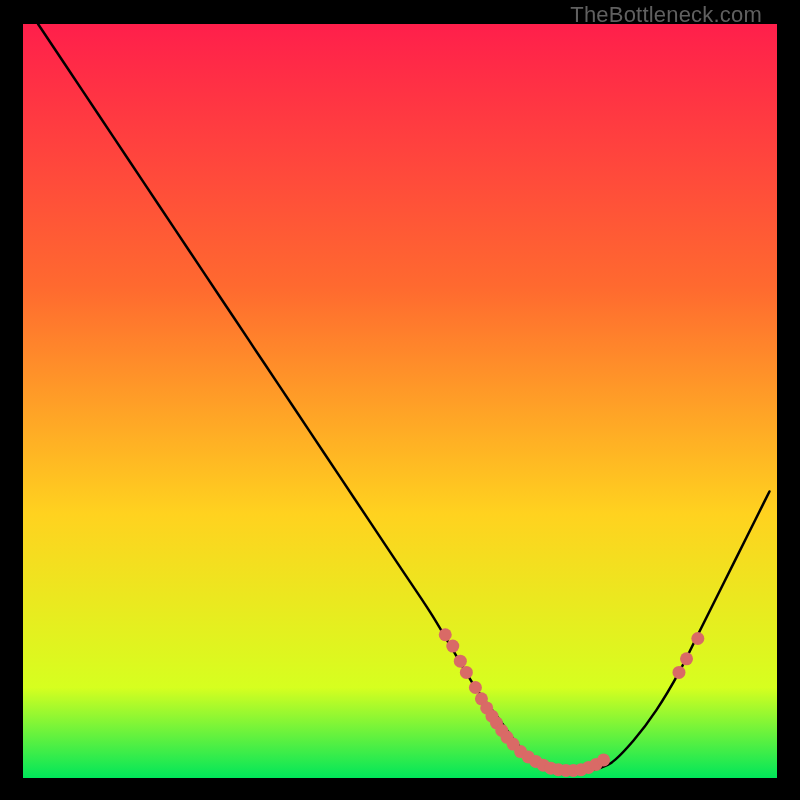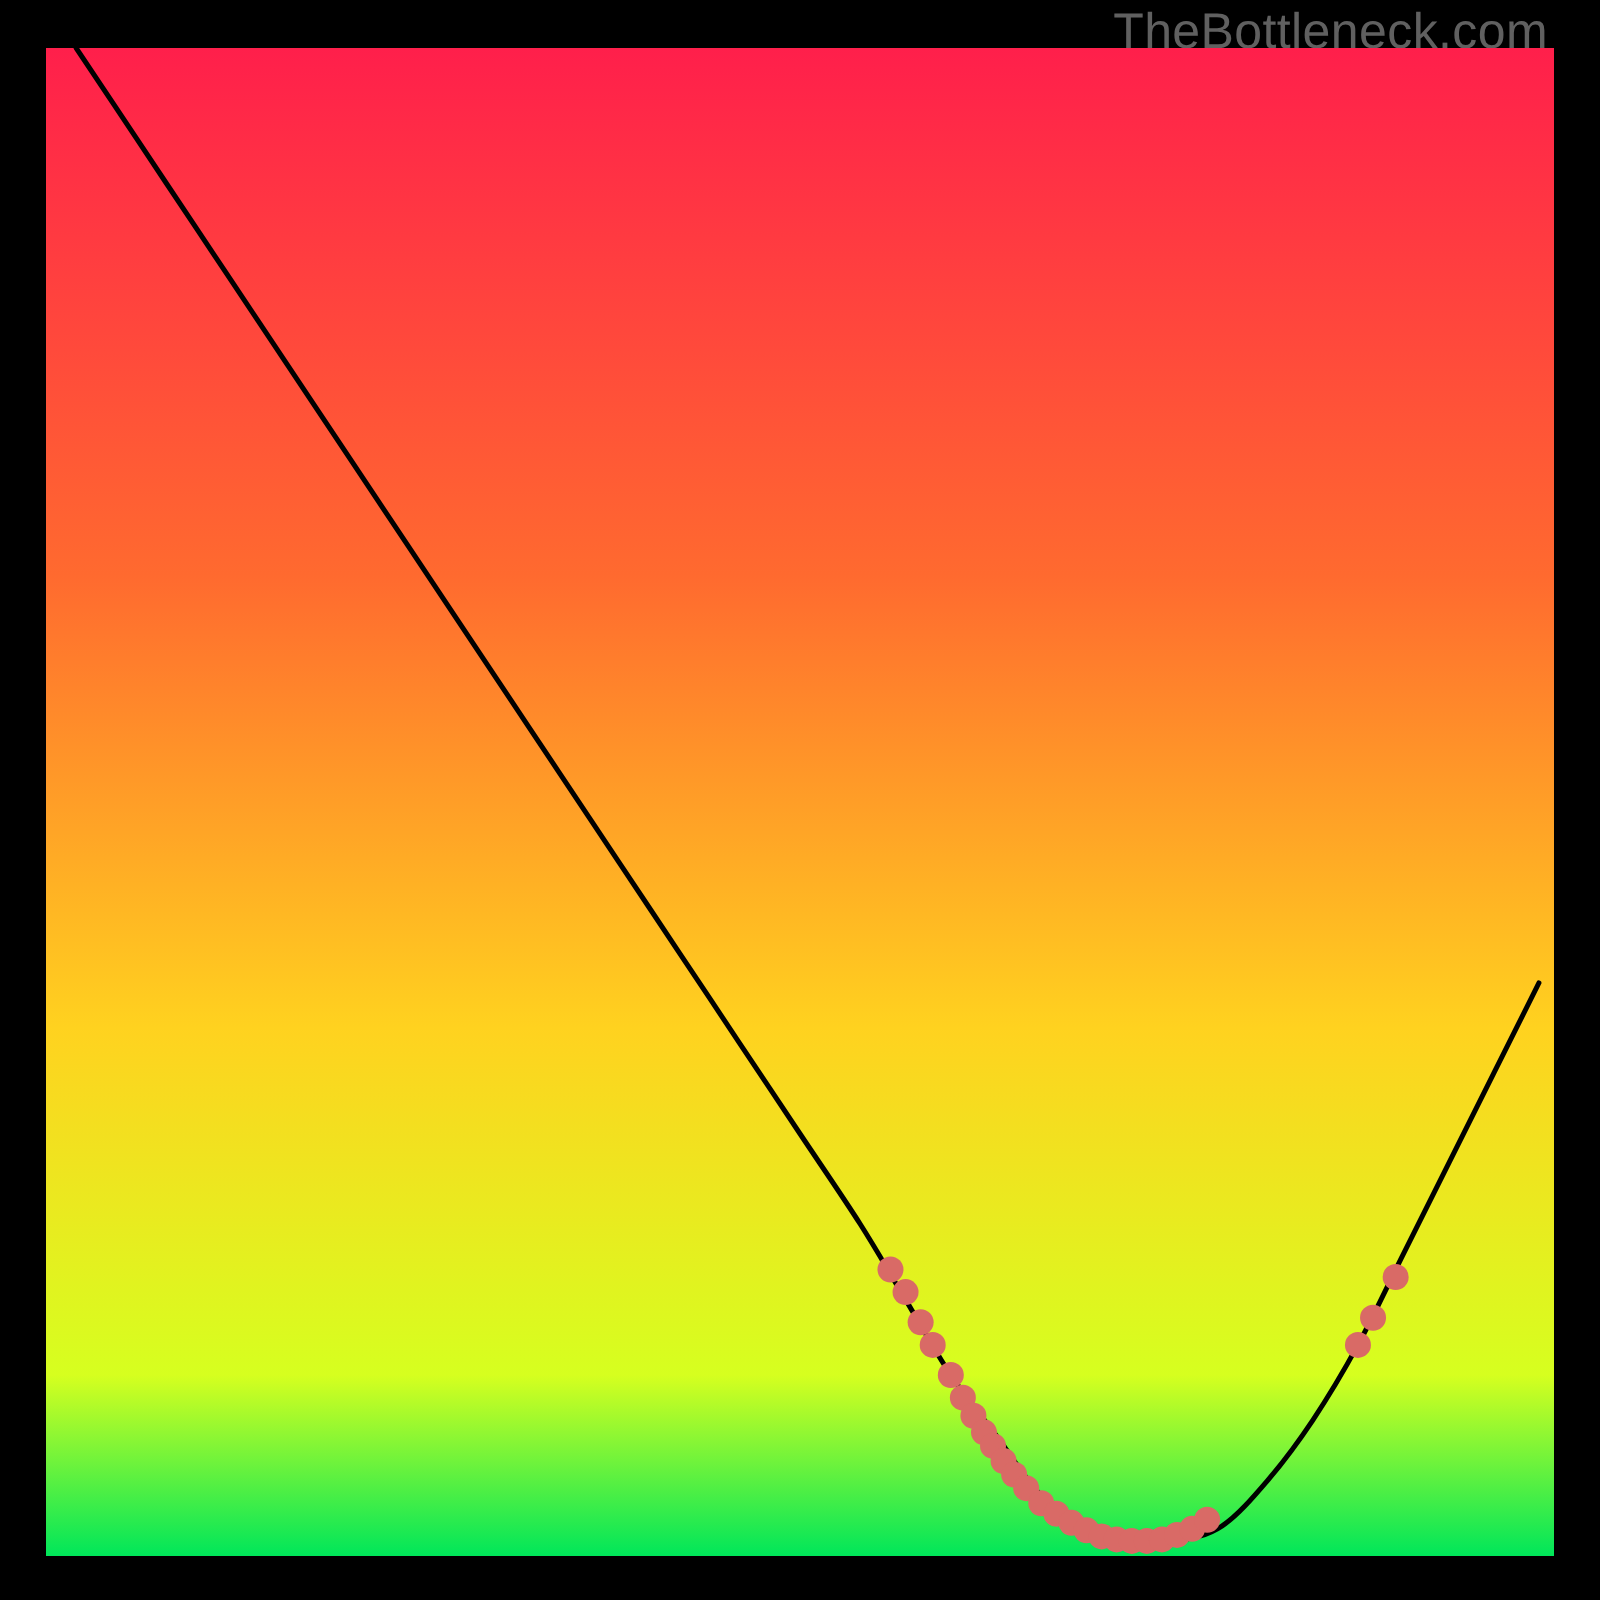--- a/index.html
+++ b/index.html
@@ -22,23 +22,23 @@
   .plot-area {
     position: absolute;
     left: 0;
     top: 0;
     width: 754px;
     height: 754px;
   }
   .watermark {
     position: absolute;
     top: 2px;
-    right: 26px;
+    right: 38px;
     color: #606060;
-    font-size: 25px;
+    font-size: 22px;
     font-weight: 500;
     letter-spacing: 0.2px;
   }
   svg { display: block; }
 </style>
 </head>
 <body>
 
 <div class="watermark">TheBottleneck.com</div>
 

